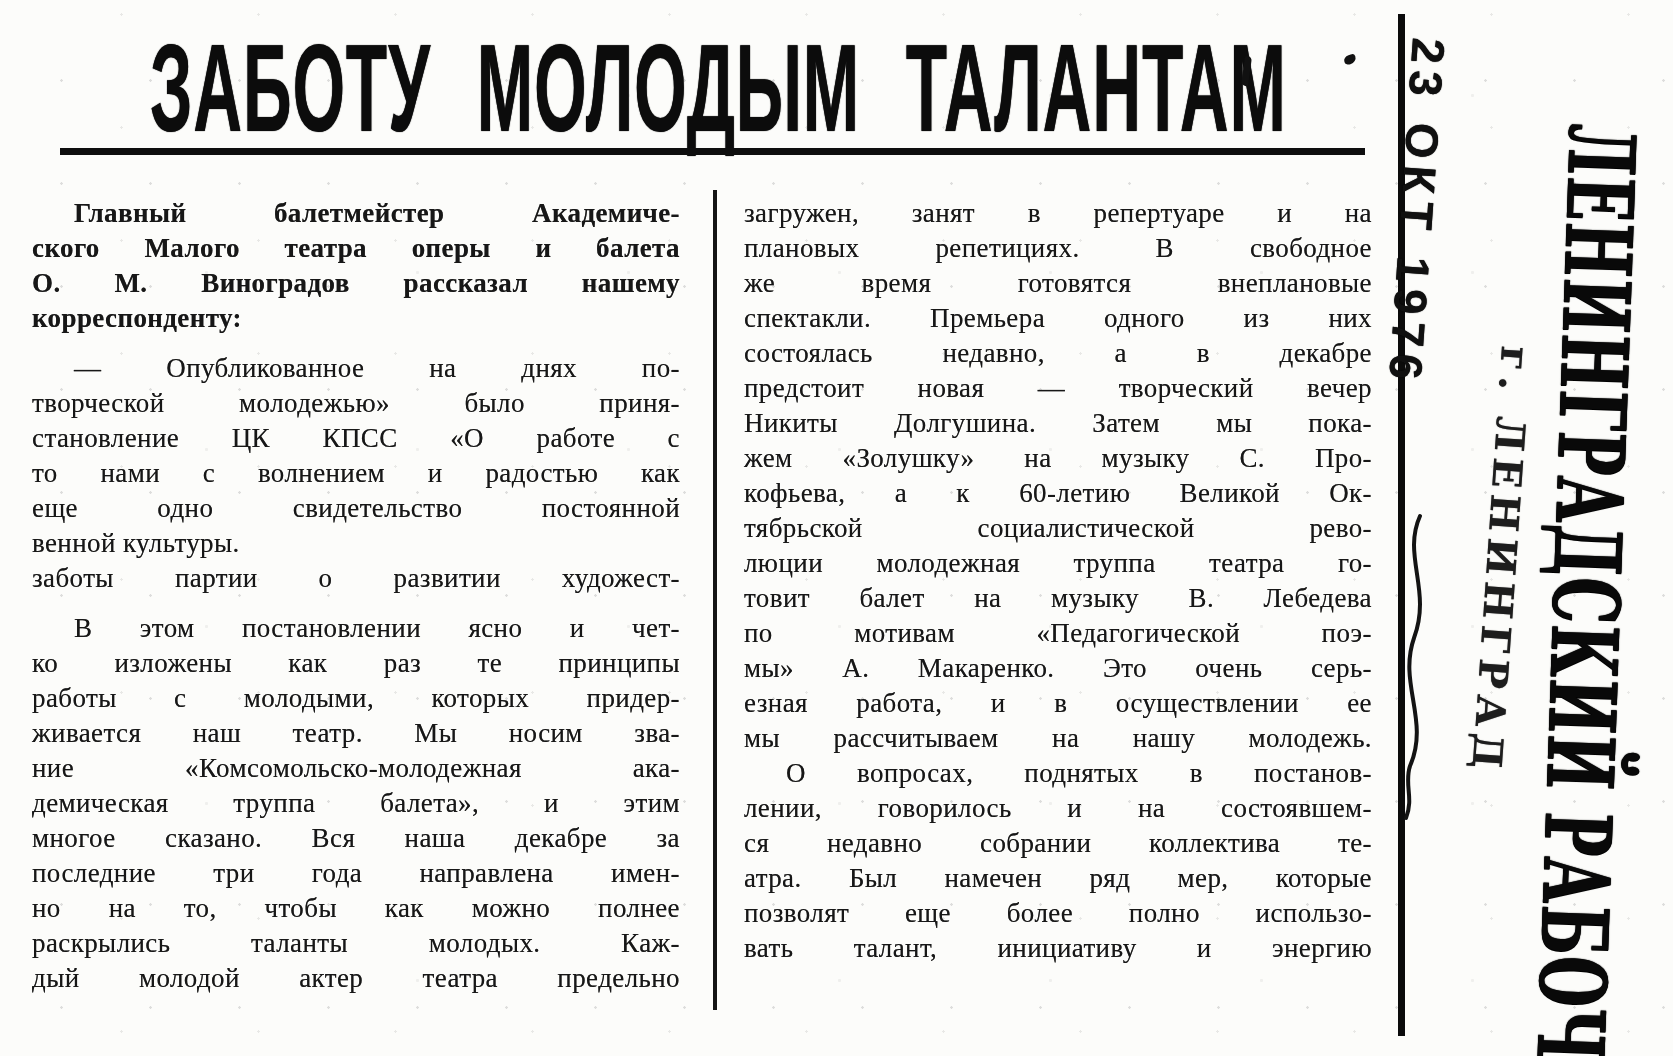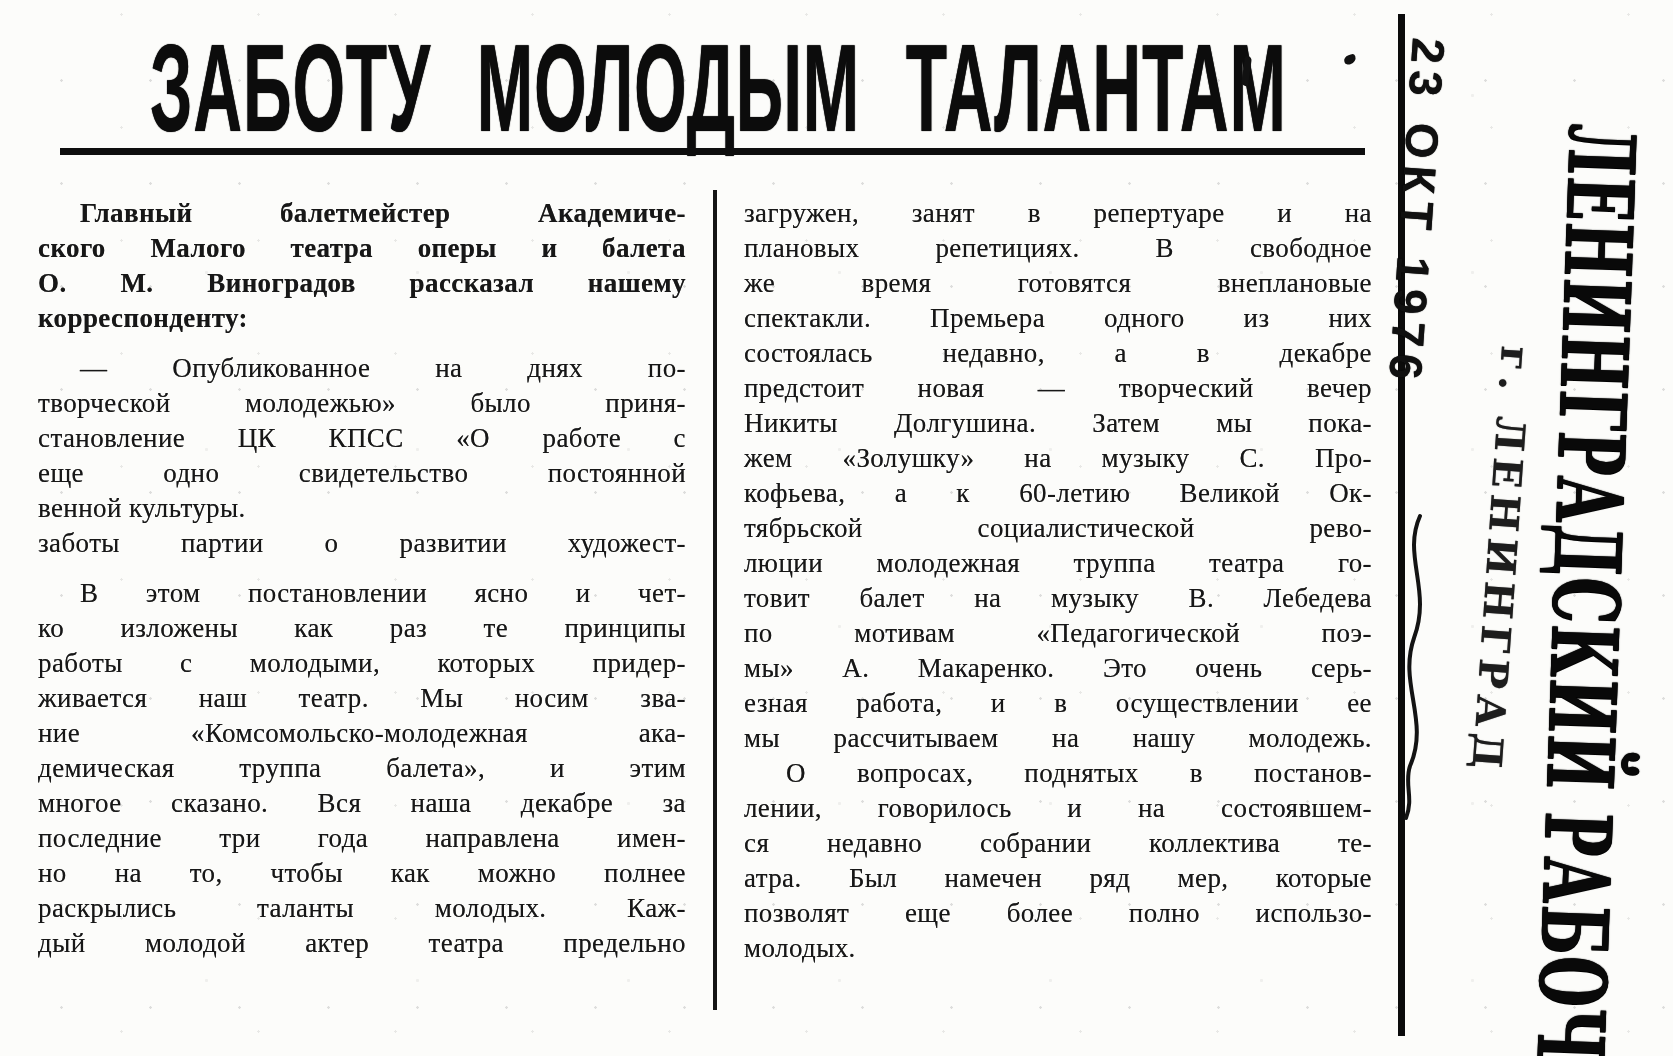--- a/index.html
+++ b/index.html
@@ -24,21 +24,21 @@
     transform:scale(0.77,1.42); transform-origin:0 0;
     color:#0c0c0c; text-shadow:0 0 1px #000;
   }
   .headline-rule{position:absolute; left:60px; top:148px; width:1305px; height:7px; background:#0e0e0e;}
   .ink-blot{position:absolute; background:#111;}
   .blot-a{left:1243px; top:56px; width:7px; height:30px; border-radius:4px 6px 2px 6px; transform:rotate(8deg);}
   .blot-b{left:1344px; top:55px; width:12px; height:9px; border-radius:50% 30% 60% 40%; transform:rotate(-20deg);}
   
   .col{position:absolute; top:196px; font-size:27px; line-height:35px; letter-spacing:0.4px;
        text-shadow:0 0 0.6px rgba(0,0,0,0.55);}
-  .col[data-column="0"]{left:38px;  width:648px;}
+  .col[data-column="0"]{left:32px;  width:648px;}
   .col[data-column="1"]{left:744px; width:628px;}
   .para{margin:0 0 15px 0;}
   .col[data-column="1"] .para{margin-bottom:0;}
   .para.bold{font-weight:700;}
   .line{height:35px; text-align:justify; text-align-last:justify;}
   .line.first{text-indent:42px;}
   .line.endshort{text-align-last:left;}
   .divider{position:absolute; left:713px; top:190px; width:4px; height:820px; background:#141414;}
   .edge-rule{position:absolute; left:1398px; top:14px; width:7px; height:1022px; background:#0b0b0b;}
   .squiggle{position:absolute; left:1394px; top:512px;}
@@ -75,20 +75,21 @@
       <div class="para bold">
         <div class="line first">Главный балетмейстер Академиче-</div>
         <div class="line">ского Малого театра оперы и балета</div>
         <div class="line">О. М. Виноградов рассказал нашему</div>
         <div class="line endshort">корреспонденту:</div>
       </div>
       <div class="para">
         <div class="line first">— Опубликованное на днях по-</div>
         <div class="line">творческой молодежью» было приня-</div>
         <div class="line">становление ЦК КПСС «О работе с</div>
+        <div class="line">то нами с волнением и радостью как</div>
         <div class="line">еще одно свидетельство постоянной</div>
         <div class="line endshort">венной культуры.</div>
         <div class="line">заботы партии о развитии художест-</div>
       </div>
       <div class="para">
         <div class="line first">В этом постановлении ясно и чет-</div>
         <div class="line">ко изложены как раз те  принципы</div>
         <div class="line">работы с молодыми, которых придер-</div>
         <div class="line">живается наш театр. Мы носим зва-</div>
         <div class="line">ние «Комсомольско-молодежная ака-</div>
@@ -119,21 +120,21 @@
         <div class="line">мы» А. Макаренко. Это очень серь-</div>
         <div class="line">езная работа, и в осуществлении ее</div>
         <div class="line">мы рассчитываем на нашу молодежь.</div>
       </div>
       <div class="para">
         <div class="line first">О вопросах, поднятых в постанов-</div>
         <div class="line">лении, говорилось и на состоявшем-</div>
         <div class="line">ся недавно собрании коллектива те-</div>
         <div class="line">атра. Был намечен ряд мер, которые</div>
         <div class="line">позволят еще более полно использо-</div>
-        <div class="line endshort">молодых.</div>
+        <div class="line">вать талант, инициативу и энергию</div>
       </div>
     </div>
 
   <div class="edge-rule"></div>
 
   <svg class="squiggle" width="44" height="312" viewBox="0 0 44 312">
     <path d="M 26 4 C 8 44, 38 78, 20 126 C 4 172, 36 208, 16 254 C 10 272, 20 286, 12 306" fill="none" stroke="#131313" stroke-width="4" stroke-linecap="round"></path>
   </svg>
 
   <p class="stamp date">23 ОКТ 1976</p>

